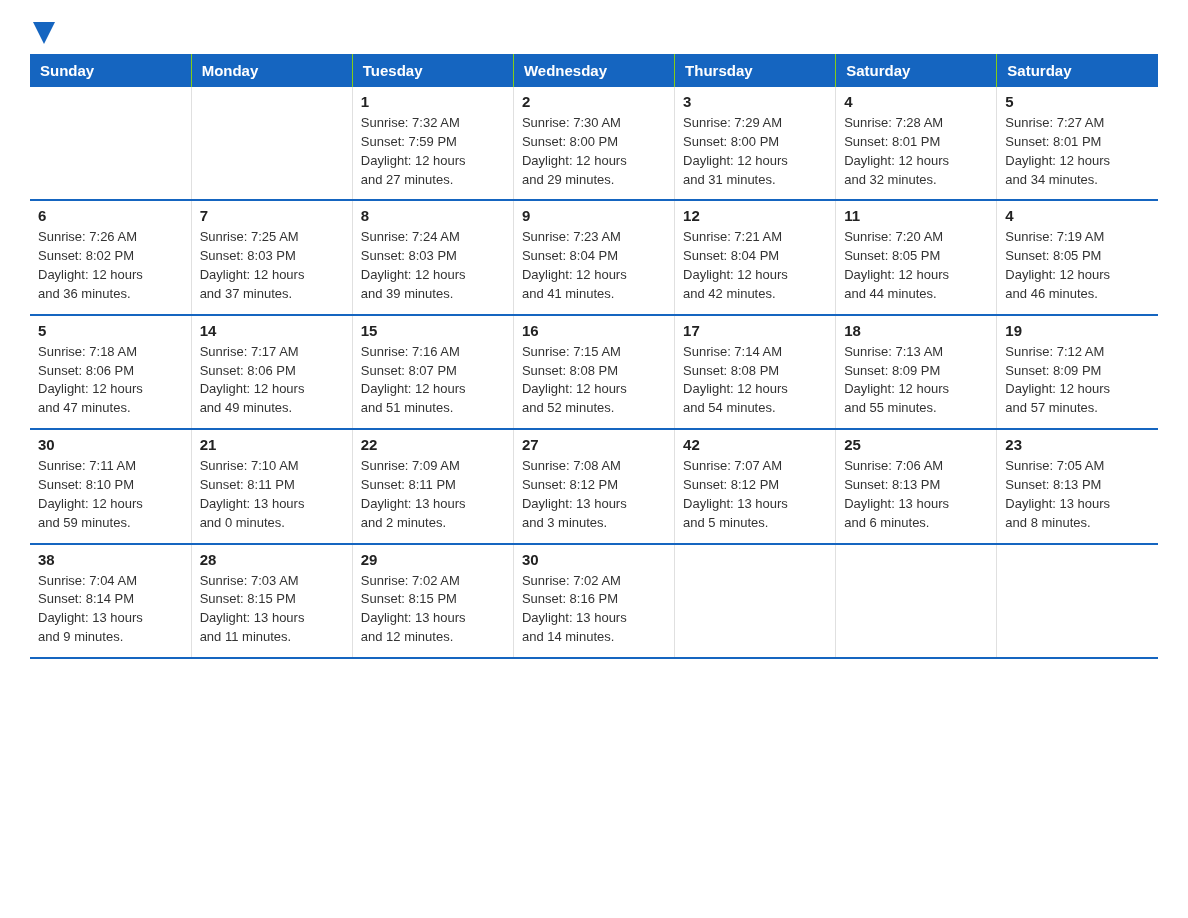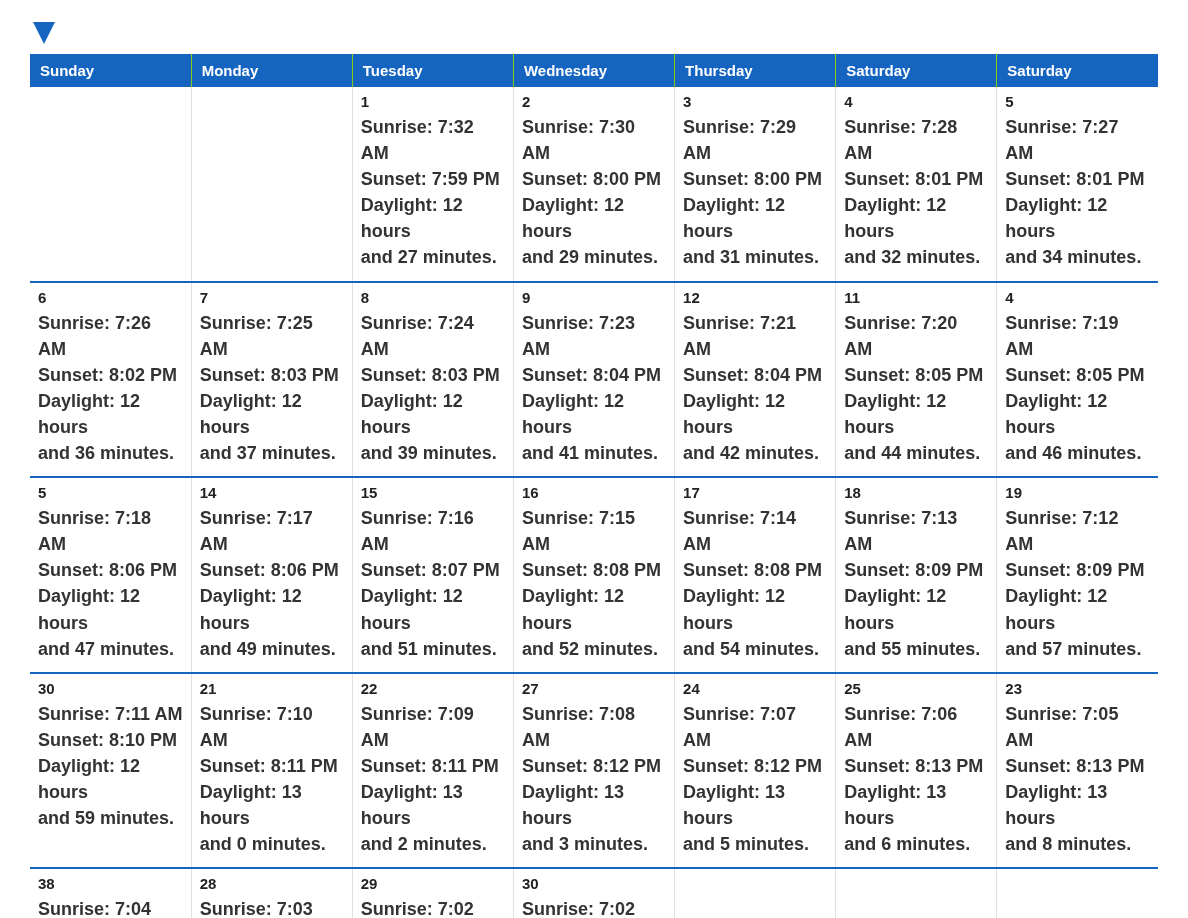--- a/index.html
+++ b/index.html
@@ -83,24 +83,23 @@
       border-right: none;
     }
     .day-num {
       font-size: 15px;
       font-weight: bold;
       color: #222;
       margin-bottom: 4px;
       display: block;
     }
     .day-info {
-      font-size: 18px;
+      font-size: 13px;
       color: #333;
       line-height: 1.45;
-      font-weight: bold;
     }
     .empty-cell {
       background: #fff;
     }
   </style>
 </head>
 <body>
 
 <div class="header-top">
   <div class="logo-wrapper">
@@ -226,21 +225,21 @@
         </td>
         <td>
           <span class="day-num">22</span>
           <div class="day-info">Sunrise: 7:09 AM<br>Sunset: 8:11 PM<br>Daylight: 13 hours<br>and 2 minutes.</div>
         </td>
         <td>
           <span class="day-num">27</span>
           <div class="day-info">Sunrise: 7:08 AM<br>Sunset: 8:12 PM<br>Daylight: 13 hours<br>and 3 minutes.</div>
         </td>
         <td>
-          <span class="day-num">24</span>
+          <span class="day-num">42</span>
           <div class="day-info">Sunrise: 7:07 AM<br>Sunset: 8:12 PM<br>Daylight: 13 hours<br>and 5 minutes.</div>
         </td>
         <td>
           <span class="day-num">25</span>
           <div class="day-info">Sunrise: 7:06 AM<br>Sunset: 8:13 PM<br>Daylight: 13 hours<br>and 6 minutes.</div>
         </td>
         <td>
           <span class="day-num">23</span>
           <div class="day-info">Sunrise: 7:05 AM<br>Sunset: 8:13 PM<br>Daylight: 13 hours<br>and 8 minutes.</div>
         </td>

